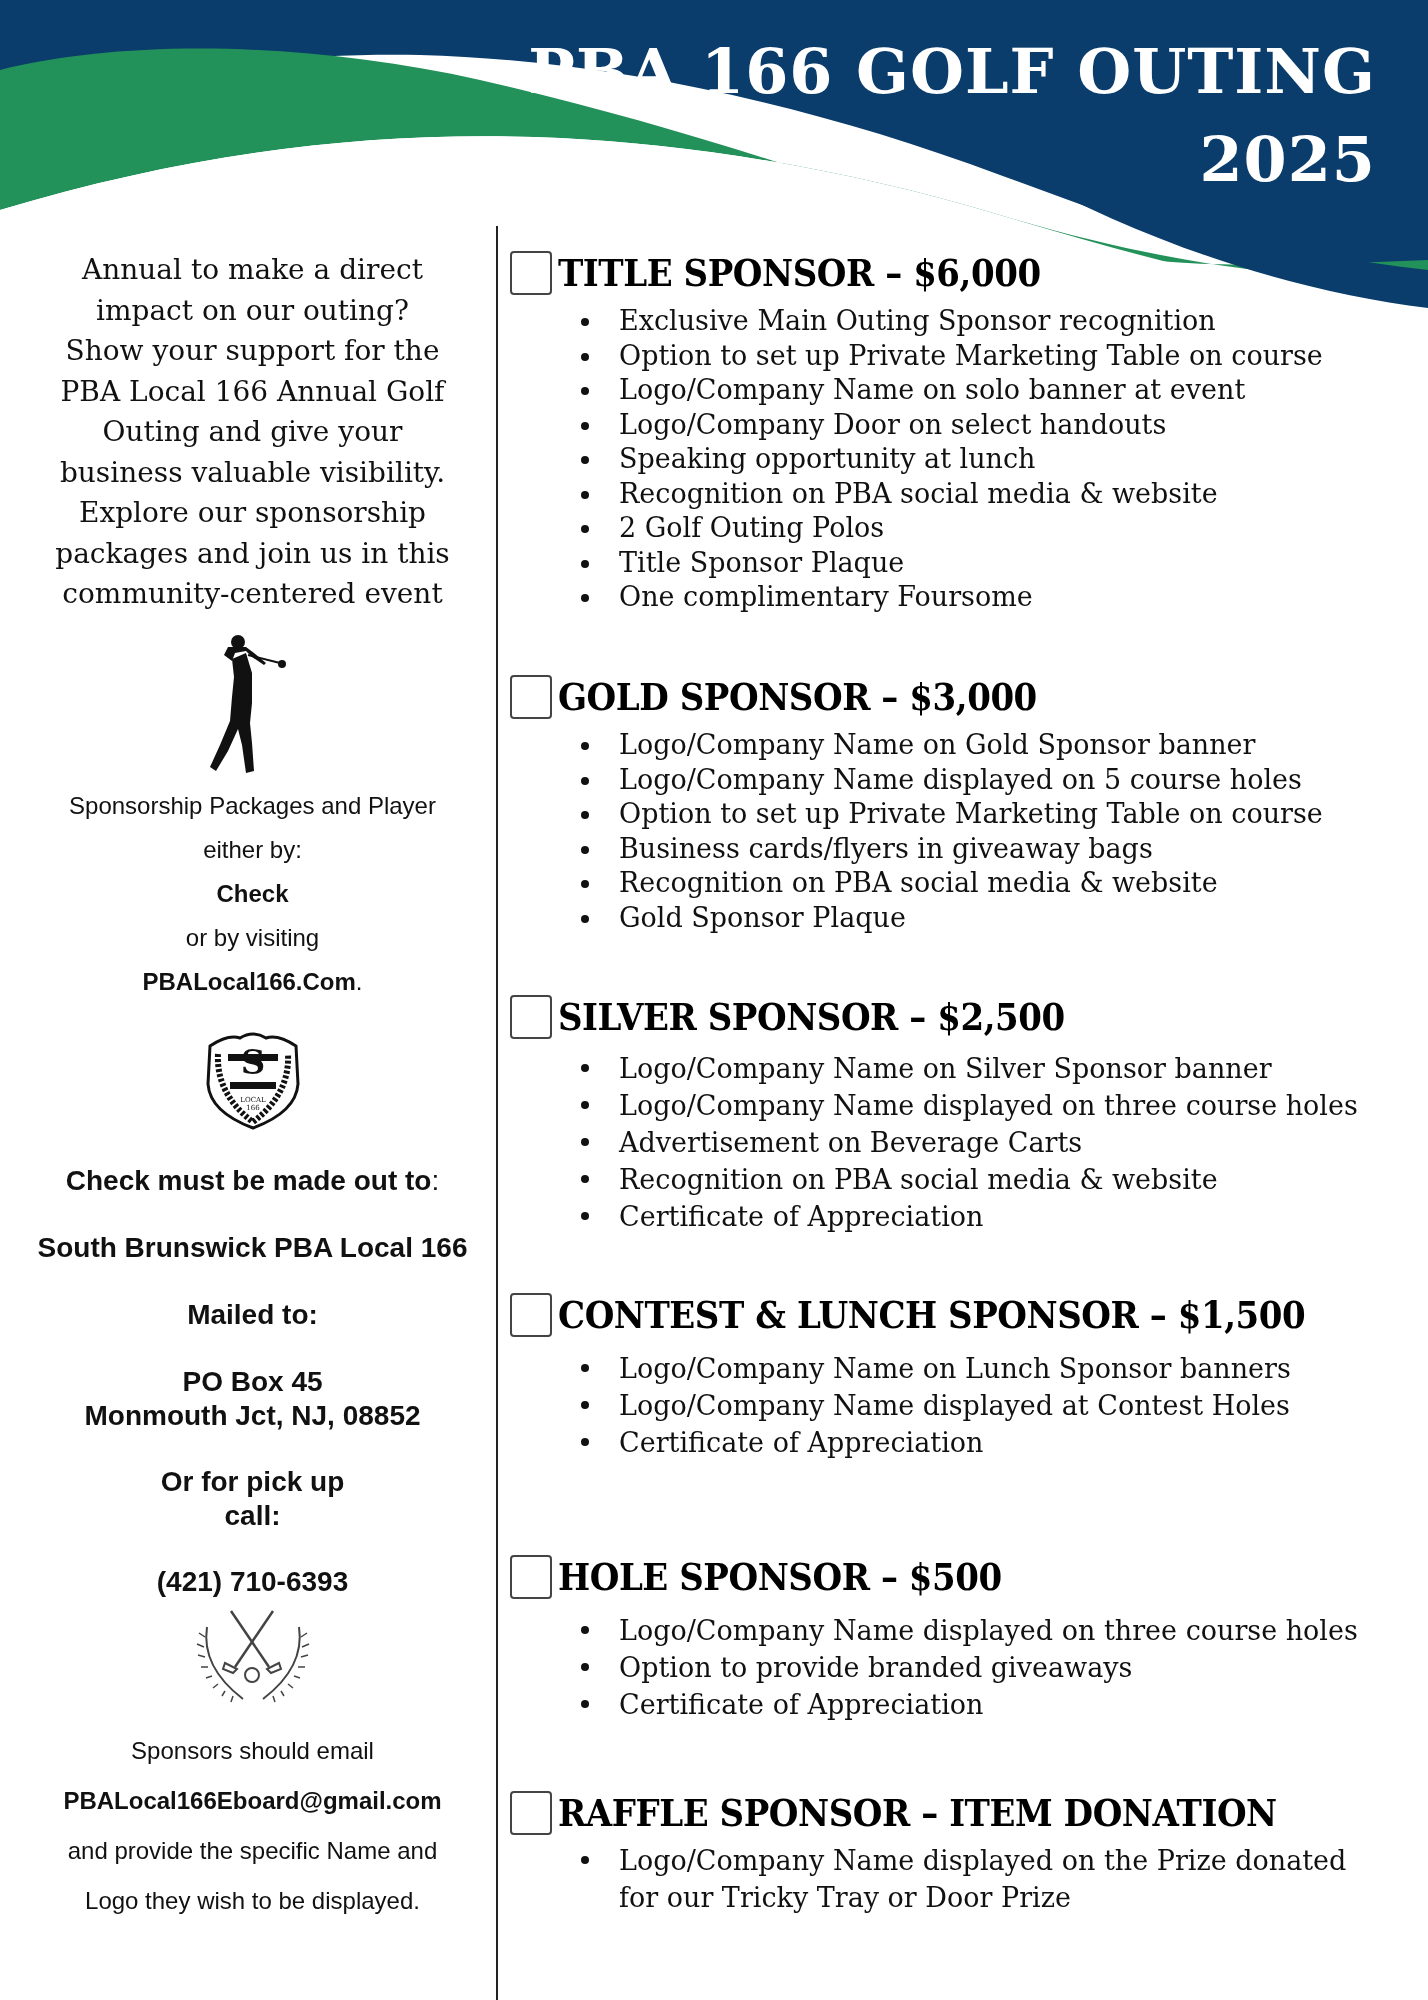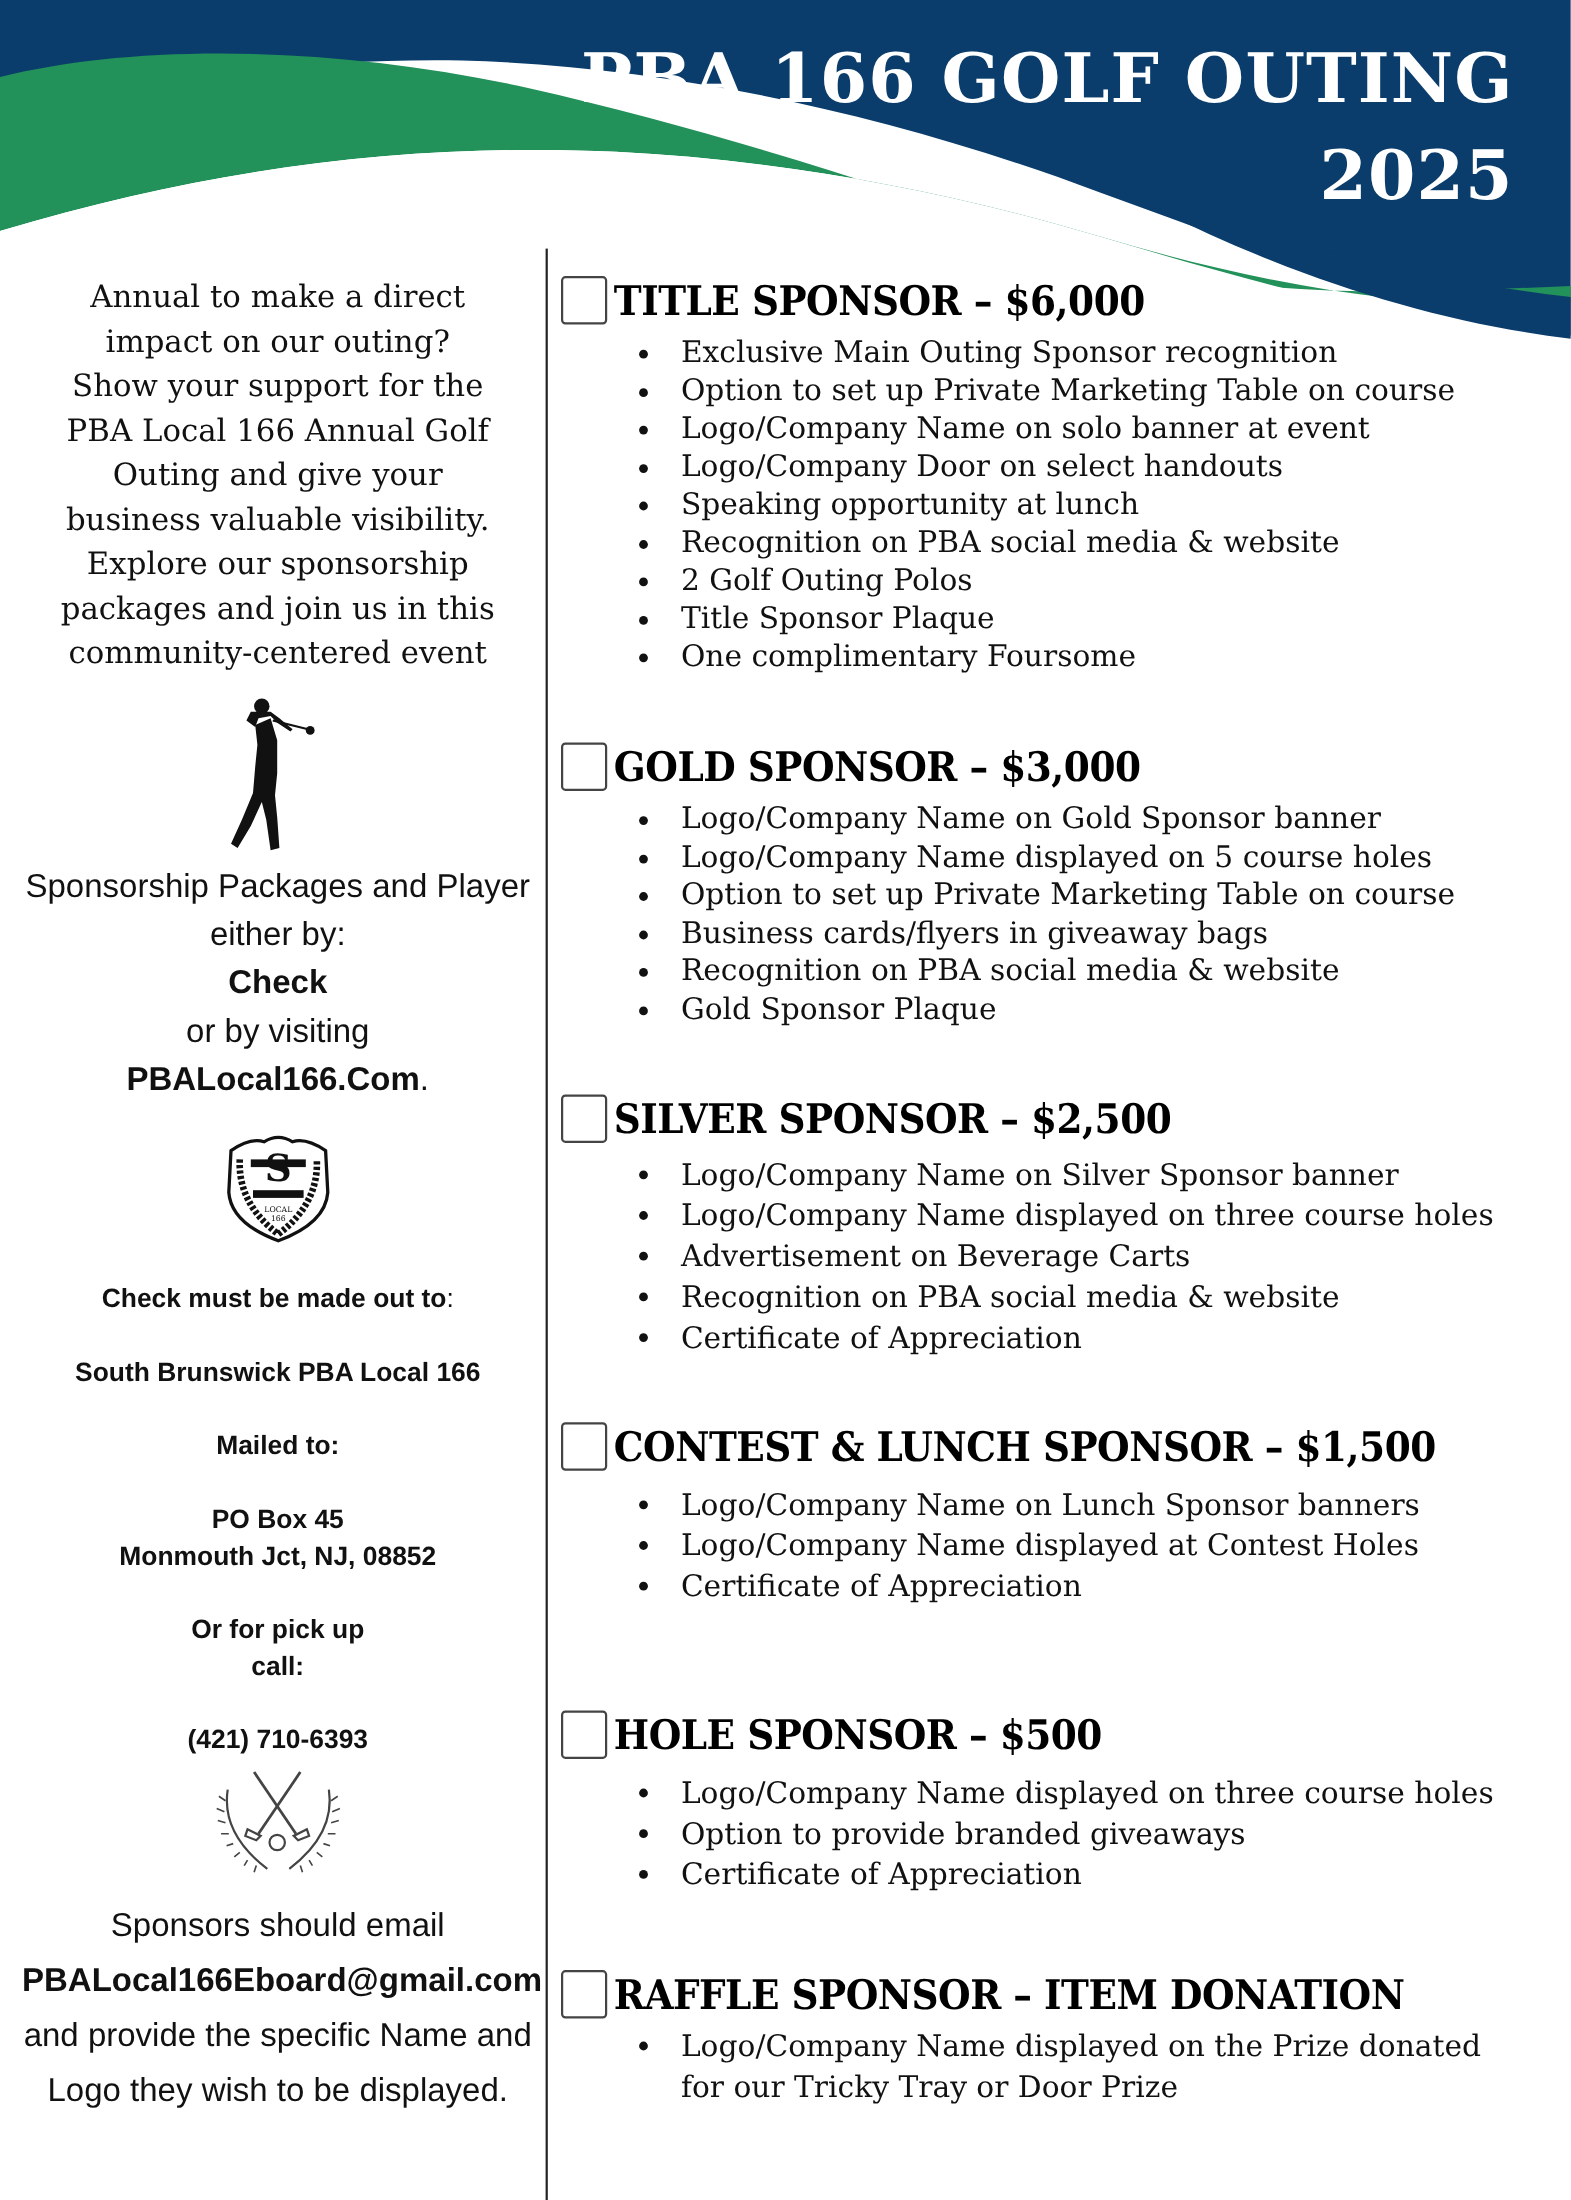--- a/index.html
+++ b/index.html
@@ -4,21 +4,21 @@
 <style>
   html, body { margin:0; padding:0; background:#ffffff; }
   body { width:1428px; height:2000px; position:relative; overflow:hidden; font-family:"Liberation Serif", serif; color:#111; }
   .header-wave { position:absolute; left:0; top:0; width:1428px; height:320px; }
   .title { position:absolute; right:52px; top:28px; text-align:right; color:#ffffff; font-family:"DejaVu Serif", serif; font-weight:bold; font-size:62px; line-height:88px; letter-spacing:1px; }
   .divider { position:absolute; left:496px; top:226px; width:2px; height:1774px; background:#222; }
   .left { position:absolute; left:20px; top:250px; width:465px; text-align:center; }
   .intro { font-family:"DejaVu Serif", serif; font-size:28px; line-height:40.5px; color:#111; margin:0; }
   .golfer { display:block; margin:18px auto 6px auto; }
   .sans { font-family:"Liberation Sans", sans-serif; }
-  .pay { font-size:30px; line-height:44px; }
+  .pay { font-size:24px; line-height:44px; }
   .bold { font-weight:bold; }
   .right { position:absolute; left:506px; top:0; width:922px; }
   .tier { position:absolute; left:0; width:922px; }
   .tier-head { display:flex; align-items:center; height:50px; }
   .checkbox { width:42px; height:44px; border:2px solid #444; border-radius:4px; box-sizing:border-box; margin-left:4px; margin-right:6px; background:#fff; flex-shrink:0; }
   .tier-title { font-family:"DejaVu Serif", serif; font-weight:bold; font-size:37px; letter-spacing:-0.5px; color:#000; white-space:nowrap; transform:scaleX(0.92); transform-origin:left center; }
   ul.benefits { list-style:none; margin:6px 0 0 0; padding:0 0 0 69px; }
   ul.benefits li { position:relative; font-family:"DejaVu Serif", serif; font-size:27px; line-height:34.5px; padding-left:44px; color:#111; white-space:nowrap; }
   ul.benefits li.wrap { white-space:normal; width:760px; }
   ul.benefits li::before { content:""; position:absolute; left:6px; top:14px; width:8px; height:8px; border-radius:50%; background:#111; }
@@ -77,21 +77,21 @@
   <svg width="110" height="110" viewBox="0 0 110 110" style="display:block;margin:20px auto 30px auto;">
     <path d="M12,22 Q30,10 42,14 Q55,6 68,14 Q80,10 98,22 L100,60 Q98,88 55,104 Q12,88 10,60 Z" fill="#fff" stroke="#111" stroke-width="3"></path>
     <path d="M20,30 Q18,70 55,98 Q92,70 90,30" fill="none" stroke="#111" stroke-width="6" stroke-dasharray="3 2"></path>
     <text x="55" y="50" text-anchor="middle" font-family="DejaVu Serif, serif" font-size="34" font-weight="bold" fill="#111">S</text>
     <rect x="30" y="30" width="50" height="7" fill="#111"></rect>
     <rect x="32" y="58" width="46" height="7" fill="#111"></rect>
     <text x="55" y="78" text-anchor="middle" font-family="DejaVu Serif, serif" font-size="7" fill="#111">LOCAL</text>
     <text x="55" y="86" text-anchor="middle" font-family="DejaVu Serif, serif" font-size="7" fill="#111">166</text>
   </svg>
 
-  <div class="sans bold" style="font-size:24px; line-height:34px;">
+  <div class="sans bold" style="font-size:28px; line-height:34px;">
     <div><span>Check must be made out to</span><span style="font-weight:normal">:</span></div>
     <div style="margin-top:33px">South Brunswick PBA Local 166</div>
     <div style="margin-top:33px">Mailed to:</div>
     <div style="margin-top:33px">PO Box 45</div>
     <div>Monmouth Jct, NJ, 08852</div>
     <div style="margin-top:32px">Or for pick up</div>
     <div>call:</div>
     <div style="margin-top:32px">(421) 710-6393</div>
   </div>
 

